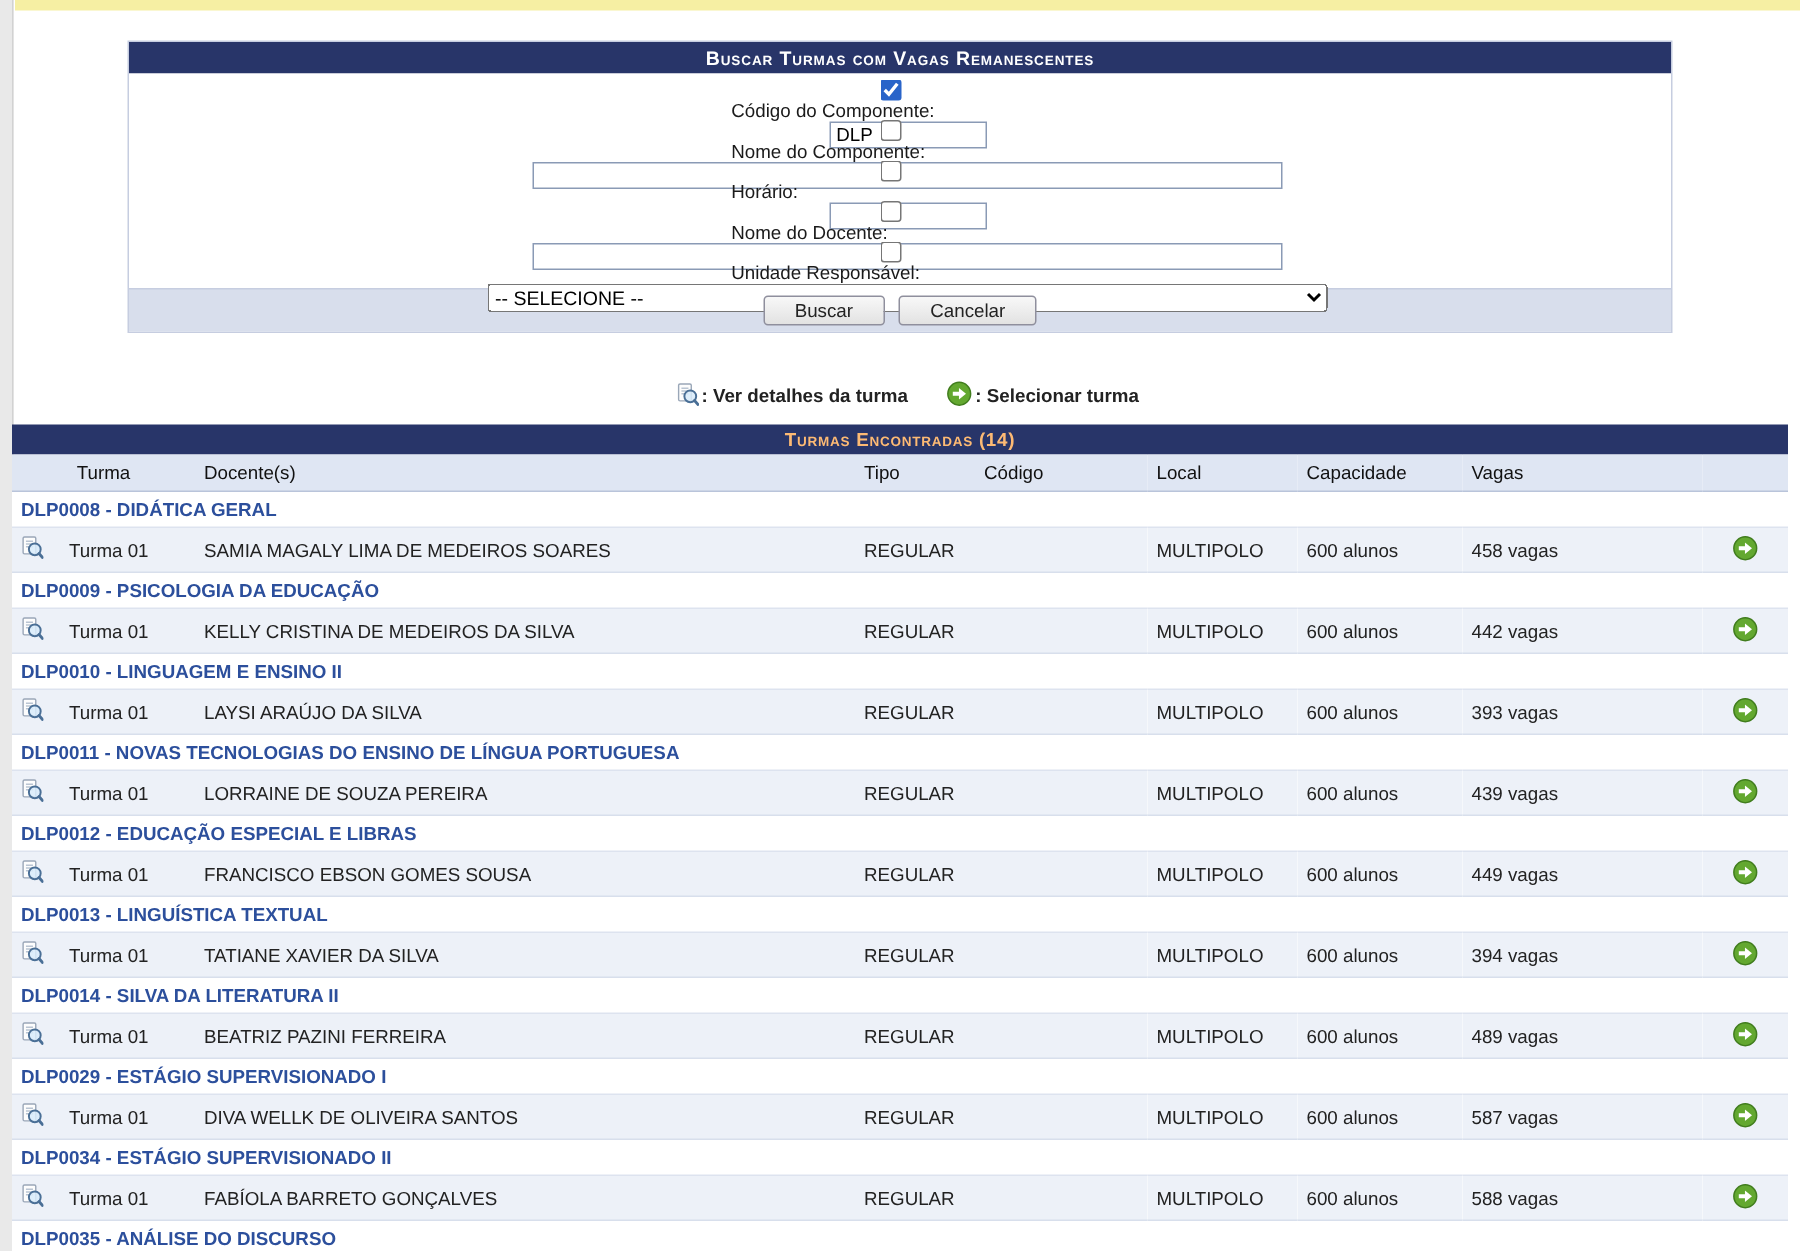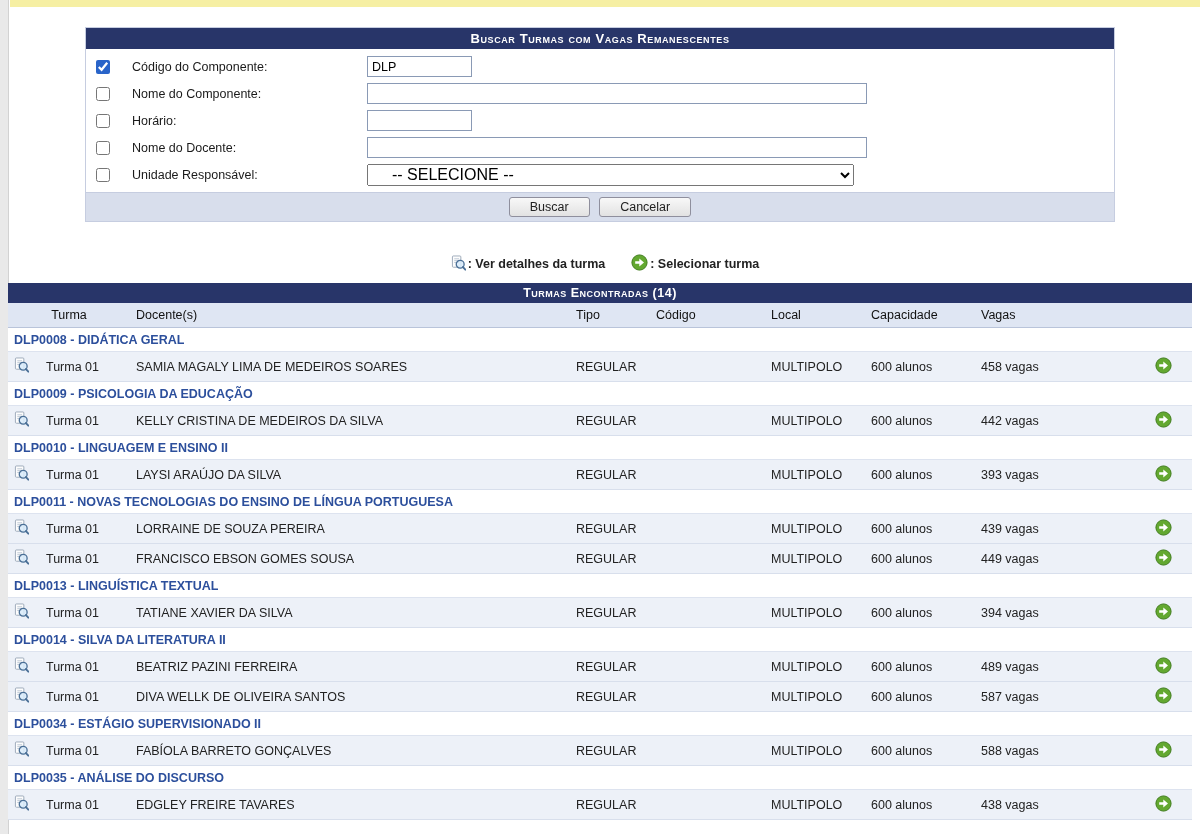--- a/index.html
+++ b/index.html
@@ -16,48 +16,48 @@
   .content { position:absolute; left:10px; top:7px; width:1190px; }
 
   
   .search-form { width:1030px; margin:20px 0 0 75px; border:1px solid #c6cde0; }
   .form-caption {
     background:var(--navy,#283569); color:#fff; text-align:center;
     font-weight:bold; font-variant:small-caps; letter-spacing:.6px;
     font-size:13px; padding:3px 0;
   }
   .form-body { background:#fff; padding:4px 0; }
-  .form-row { display:flex; align-items:center; height:27px; padding-left:10px; }
+  .form-row { display:flex; align-items:center; height:27px; padding-left:10px;flex-direction:column; }
   .cell-check { width:36px; display:flex; align-items:center; }
   .cell-check input { width:14px; height:14px; margin:0; accent-color:var(--accent,#2964c9); }
   .cell-label { width:235px; color:#1a1a1a; }
   .txt { height:21px; border:1px solid #8a9ab5; padding:1px 4px; font-size:12.5px;
     font-family:"Liberation Sans", sans-serif; background:#fff; }
   .txt.small { width:105px; }
   .txt.large { width:500px; }
-  select.sel { width:487px; height:22px; font-size:16px;
-    font-family:"Liberation Sans", sans-serif;padding-left:20px; }
+  select.sel { width:560px; height:22px; font-size:13px;
+    font-family:"Liberation Sans", sans-serif; }
   .form-footer { background:var(--foot-gray,#d8deec); border-top:1px solid #c6cde0;
     text-align:center; padding:4px 0; }
   .btn {
     font-family:"Liberation Sans", sans-serif; font-size:12.5px;
     background:linear-gradient(#f8f8f8,#e2e2e2); border:1px solid #8f8f9d;
     border-radius:3px; padding:2px 20px; margin:0 3px; color:#222; cursor:pointer;
   }
 
   
   .legend { margin-top:32px; text-align:center; font-weight:bold; }
   .legend .ico { vertical-align:-3px; margin-right:2px; }
   .legend .gap { display:inline-block; width:26px; }
 
   
   table.results { width:1184px; margin:12px 0 0 -2px; border-collapse:collapse;
     table-layout:fixed; font-size:12.5px; }
   table.results caption {
-    background:var(--navy,#283569); color:#ffffff; font-weight:bold;
+    background:var(--navy,#283569); color:#fdba74; font-weight:bold;
     font-variant:small-caps; letter-spacing:.5px; font-size:12.5px; padding:3px 0;
   }
   table.results th {
     background:var(--head-blue,#dfe6f3); border-bottom:1px solid #b9c4da;
     font-weight:normal; text-align:left; padding:5px 6px; color:#111;
   }
   table.results th.th-turma { text-align:center; }
   table.results td { padding:4.5px 6px; overflow:hidden; white-space:nowrap; }
   tr.group-row td {
     background:#fff; color:var(--group-blue,#2c4f9c); font-weight:bold;
@@ -258,20 +258,23 @@
           <td>REGULAR</td>
           <td></td>
           <td>MULTIPOLO</td>
           <td>600 alunos</td>
           <td>439 vagas</td>
           <td class="c-act"><span class="ico"><svg width="17" height="17" viewBox="0 0 17 17">
                 <circle cx="8.5" cy="8.5" r="7.6" fill="#63a830" stroke="#417d1e"></circle>
                 <path d="M4.2 7.2 h4.1 V4.6 L13 8.5 l-4.7 3.9 V9.8 H4.2 z" fill="#fff"></path>
               </svg></span></td>
         </tr>
+        <tr class="group-row">
+          <td colspan="9">DLP0012 - EDUCAÇÃO ESPECIAL E LIBRAS</td>
+        </tr>
         <tr class="data-row">
           <td class="c-ico"><span class="ico"><svg width="15" height="16" viewBox="0 0 16 17">
                 <rect x="1.5" y="1" width="9" height="12" rx="1" fill="#fdfdfd" stroke="#9aa7b8"></rect>
                 <line x1="3.5" y1="4" x2="8.5" y2="4" stroke="#b9c4d2"></line>
                 <line x1="3.5" y1="6" x2="8.5" y2="6" stroke="#b9c4d2"></line>
                 <line x1="3.5" y1="8" x2="8.5" y2="8" stroke="#b9c4d2"></line>
                 <circle cx="9.8" cy="9.8" r="4.2" fill="#d8ebfa" fill-opacity="0.85" stroke="#4a6f96" stroke-width="1.4"></circle>
                 <line x1="12.8" y1="12.8" x2="15.3" y2="15.6" stroke="#4a6f96" stroke-width="2" stroke-linecap="round"></line>
               </svg></span></td>
           <td>Turma 01</td>
@@ -326,20 +329,23 @@
           <td>BEATRIZ PAZINI FERREIRA</td>
           <td>REGULAR</td>
           <td></td>
           <td>MULTIPOLO</td>
           <td>600 alunos</td>
           <td>489 vagas</td>
           <td class="c-act"><span class="ico"><svg width="17" height="17" viewBox="0 0 17 17">
                 <circle cx="8.5" cy="8.5" r="7.6" fill="#63a830" stroke="#417d1e"></circle>
                 <path d="M4.2 7.2 h4.1 V4.6 L13 8.5 l-4.7 3.9 V9.8 H4.2 z" fill="#fff"></path>
               </svg></span></td>
+        </tr>
+        <tr class="group-row">
+          <td colspan="9">DLP0029 - ESTÁGIO SUPERVISIONADO I</td>
         </tr>
         <tr class="data-row">
           <td class="c-ico"><span class="ico"><svg width="15" height="16" viewBox="0 0 16 17">
                 <rect x="1.5" y="1" width="9" height="12" rx="1" fill="#fdfdfd" stroke="#9aa7b8"></rect>
                 <line x1="3.5" y1="4" x2="8.5" y2="4" stroke="#b9c4d2"></line>
                 <line x1="3.5" y1="6" x2="8.5" y2="6" stroke="#b9c4d2"></line>
                 <line x1="3.5" y1="8" x2="8.5" y2="8" stroke="#b9c4d2"></line>
                 <circle cx="9.8" cy="9.8" r="4.2" fill="#d8ebfa" fill-opacity="0.85" stroke="#4a6f96" stroke-width="1.4"></circle>
                 <line x1="12.8" y1="12.8" x2="15.3" y2="15.6" stroke="#4a6f96" stroke-width="2" stroke-linecap="round"></line>
               </svg></span></td>

